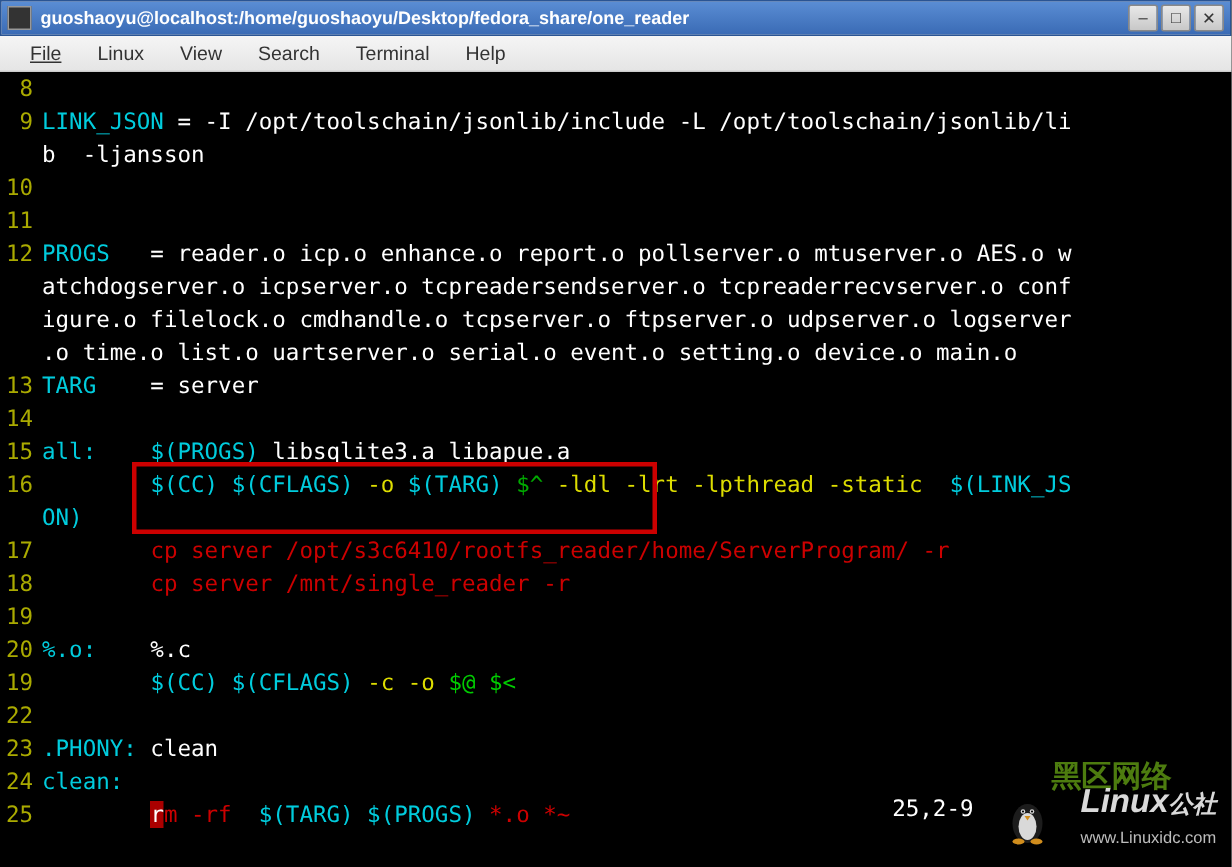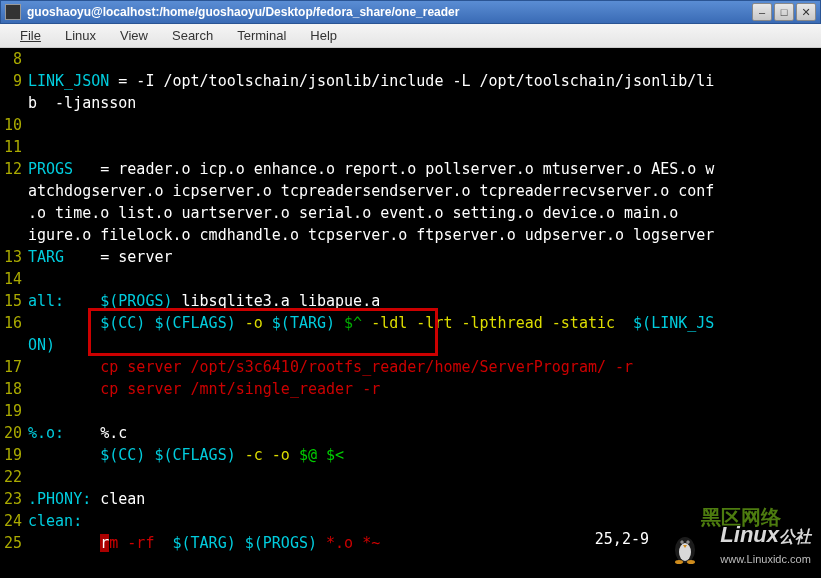--- a/index.html
+++ b/index.html
@@ -150,22 +150,22 @@
 </div>
 
 <div class="editor" id="editor-area">
     <div class="code-line"><span class="line-num">8</span><span class="line-content"></span></div>
     <div class="code-line"><span class="line-num">9</span><span class="line-content"><span class="cyan">LINK_JSON</span><span> = -I /opt/toolschain/jsonlib/include -L /opt/toolschain/jsonlib/li</span></span></div>
     <div class="code-line"><span class="line-num"></span><span class="line-content"><span>b  -ljansson</span></span></div>
     <div class="code-line"><span class="line-num">10</span><span class="line-content"></span></div>
     <div class="code-line"><span class="line-num">11</span><span class="line-content"></span></div>
     <div class="code-line"><span class="line-num">12</span><span class="line-content"><span class="cyan">PROGS</span><span>   = reader.o icp.o enhance.o report.o pollserver.o mtuserver.o AES.o w</span></span></div>
     <div class="code-line"><span class="line-num"></span><span class="line-content"><span>atchdogserver.o icpserver.o tcpreadersendserver.o tcpreaderrecvserver.o conf</span></span></div>
+    <div class="code-line"><span class="line-num"></span><span class="line-content"><span>igure.o filelock.o cmdhandle.o tcpserver.o ftpserver.o udpserver.o logserver</span></span></div>
     <div class="code-line"><span class="line-num"></span><span class="line-content"><span>.o time.o list.o uartserver.o serial.o event.o setting.o device.o main.o</span></span></div>
-    <div class="code-line"><span class="line-num"></span><span class="line-content"><span>igure.o filelock.o cmdhandle.o tcpserver.o ftpserver.o udpserver.o logserver</span></span></div>
     <div class="code-line"><span class="line-num">13</span><span class="line-content"><span class="cyan">TARG</span><span>    = server</span></span></div>
     <div class="code-line"><span class="line-num">14</span><span class="line-content"></span></div>
     <div class="code-line"><span class="line-num">15</span><span class="line-content"><span class="cyan">all:</span><span>    </span><span class="cyan">$(PROGS)</span><span> libsqlite3.a libapue.a</span></span></div>
     <div class="code-line"><span class="line-num">16</span><span class="line-content"><span>        </span><span class="cyan">$(CC) $(CFLAGS)</span><span> </span><span class="yellow">-o</span><span> </span><span class="cyan">$(TARG)</span><span> </span><span class="green">$^</span><span> </span><span class="yellow">-ldl -lrt -lpthread -static</span><span>  </span><span class="cyan">$(LINK_JS</span></span></div>
     <div class="code-line"><span class="line-num"></span><span class="line-content"><span class="cyan">ON)</span></span></div>
     <div class="code-line"><span class="line-num">17</span><span class="line-content"><span>        </span><span class="red">cp server /opt/s3c6410/rootfs_reader/home/ServerProgram/ -r</span></span></div>
     <div class="code-line"><span class="line-num">18</span><span class="line-content"><span>        </span><span class="red">cp server /mnt/single_reader -r</span></span></div>
     <div class="code-line"><span class="line-num">19</span><span class="line-content"></span></div>
     <div class="code-line"><span class="line-num">20</span><span class="line-content"><span class="cyan">%.o:</span><span>    %.c</span></span></div>
     <div class="code-line"><span class="line-num">19</span><span class="line-content"><span>        </span><span class="cyan">$(CC) $(CFLAGS)</span><span> </span><span class="yellow">-c -o</span><span> </span><span class="green-bright">$@ $&lt;</span></span></div>

